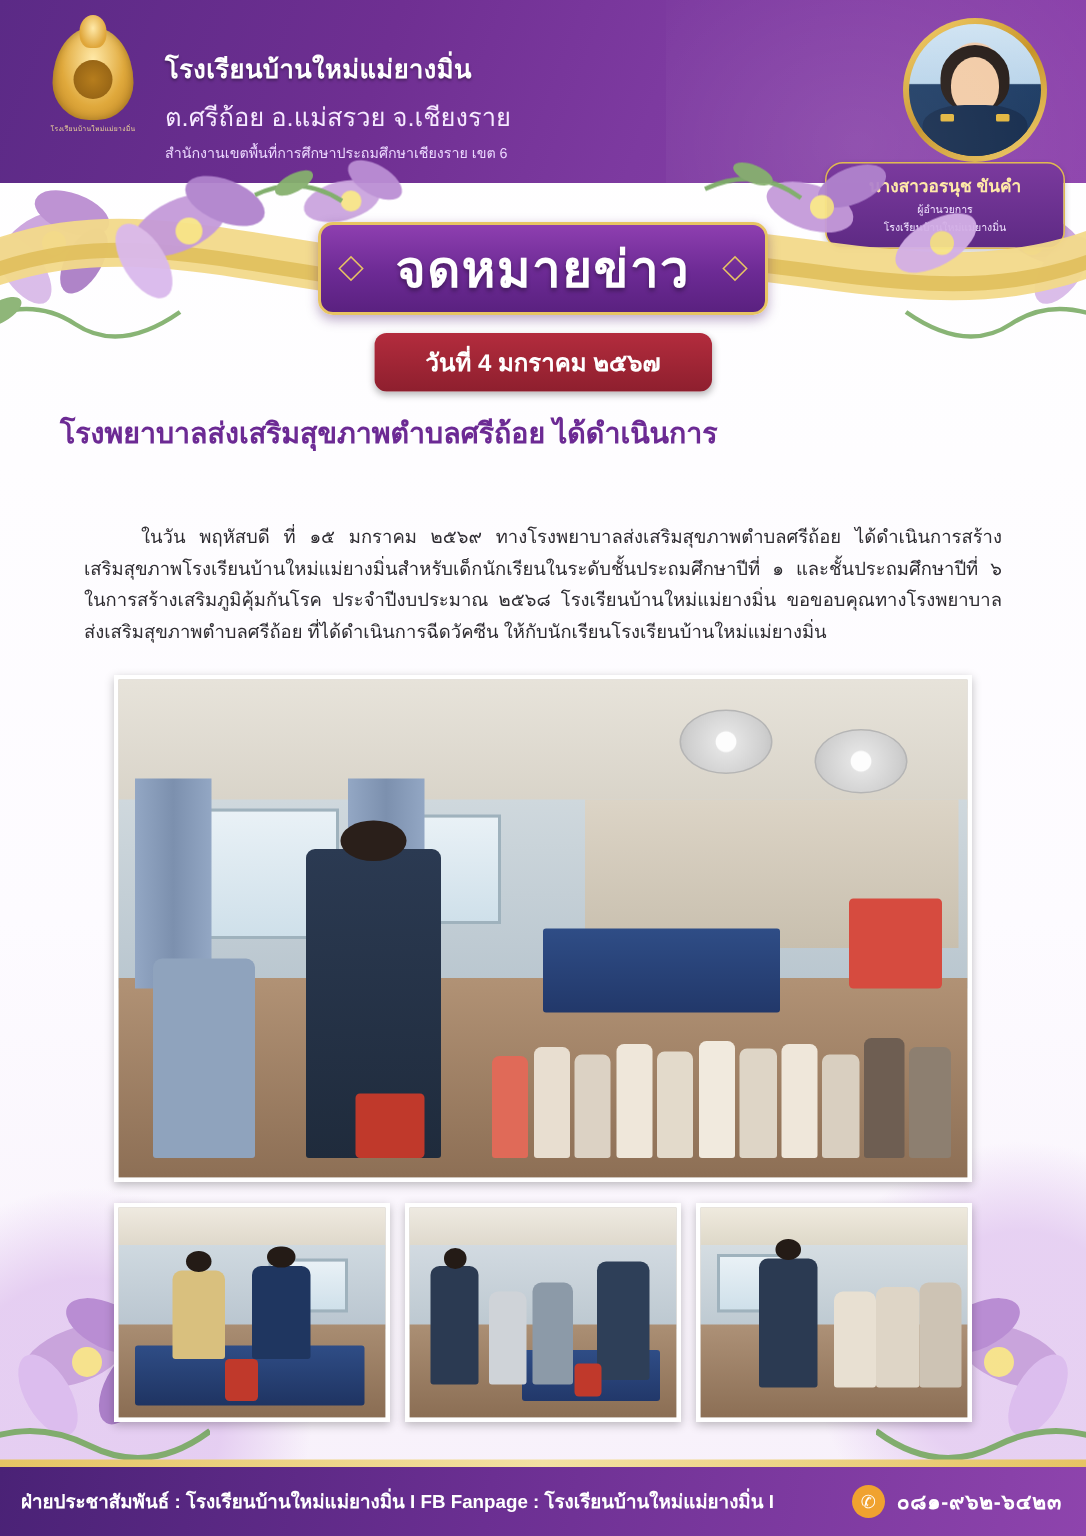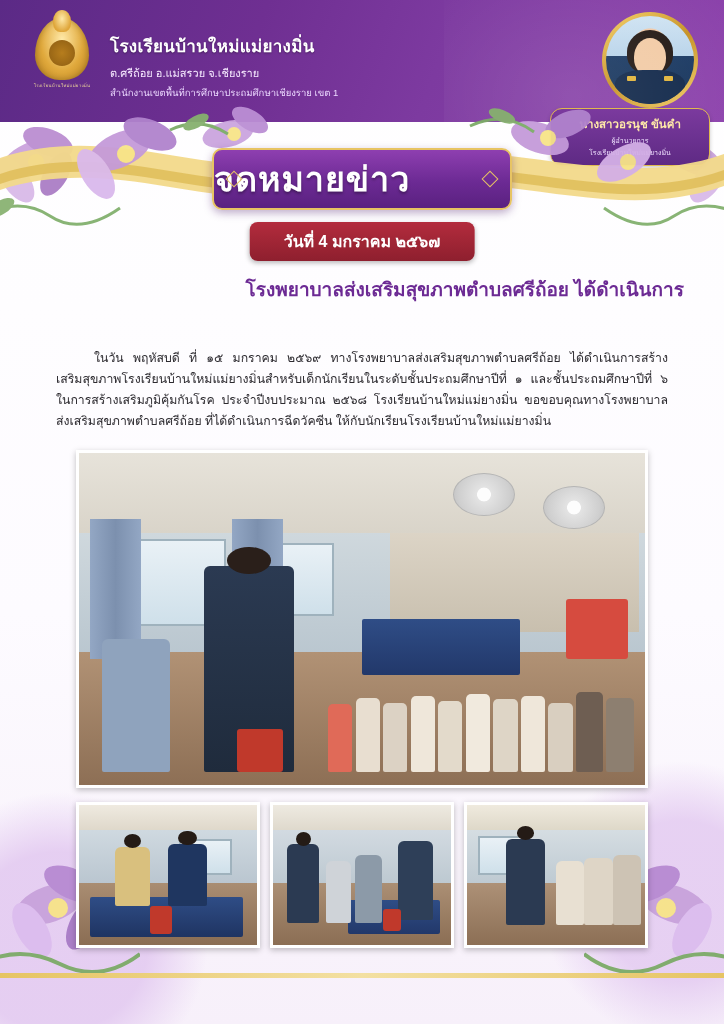--- a/index.html
+++ b/index.html
@@ -76,21 +76,21 @@
     text-align: center; line-height: 1.2;
   }
   .header-text {
     position: absolute; left: 110px; top: 32px; width: 420px;
     color: #ffffff;
   }
   .school-name {
     font-size: 17px; font-weight: bold; letter-spacing: .3px;
     text-shadow: 0 1px 2px rgba(0,0,0,.35);
   }
-  .school-sub1 { font-size: 11px; margin-top: 5px; color: #f6e9ff; }
+  .school-sub1 { font-size: 17px; margin-top: 5px; color: #f6e9ff; }
   .school-sub2 { font-size: 9.5px; margin-top: 3px; color: #ecd8ff; }
 
   
   .portrait-wrap {
     position: absolute; right: 26px; top: 12px;
     width: 96px; height: 96px;
   }
   .portrait-ring {
     position: absolute; inset: 0;
     border-radius: 50%;
@@ -147,21 +147,21 @@
     position: absolute; left: 0; top: 100px; width: 724px; height: 170px;
     pointer-events: none;
   }
 
   .title-ribbon {
     position: absolute; left: 50%; top: 148px; transform: translateX(-50%);
     width: 300px; height: 62px;
     background: linear-gradient(180deg, #8e3fb0 0%, #6c2a94 55%, #5a2180 100%);
     border: 2px solid #e7c463;
     border-radius: 10px;
-    display: flex; align-items: center; justify-content: flex-start;
+    display: flex; align-items: center; justify-content: center;
     box-shadow: 0 3px 8px rgba(70,20,100,.35);
     font-family: Liberation Mono, monospace;
   }
   .title-ribbon .diamond {
     position: absolute; width: 12px; height: 12px;
     border: 1.5px solid #e7c463; transform: rotate(45deg);
   }
   .title-ribbon .diamond.l { left: 14px; }
   .title-ribbon .diamond.r { right: 14px; }
   .title-ribbon .txt {
@@ -174,21 +174,21 @@
     background: linear-gradient(180deg, #b32c3d 0%, #8e1f2e 100%);
     border-radius: 8px;
     padding: 7px 34px;
     color: #fff; font-size: 16px; font-weight: bold;
     box-shadow: 0 2px 5px rgba(0,0,0,.28);
   }
 
   
   .headline {
     position: absolute; left: 40px; top: 275px; width: 644px;
-    text-align: right;
+    text-align: left;
     color: #6c2a94;
     font-size: 19px; font-weight: bold; line-height: 1.55;
   }
 
   
   .body-text {
     position: absolute; left: 56px; top: 348px; width: 612px;
     color: #2d2b30;
     font-size: 12.3px; line-height: 1.72;
     text-align: justify;
@@ -328,21 +328,21 @@
   </svg>
 
   <div class="header">
     <div class="header-emblem">
       <div class="emblem-glyph"></div>
       <div class="emblem-caption">โรงเรียนบ้านใหม่แม่ยางมิ่น</div>
     </div>
     <div class="header-text">
       <div class="school-name">โรงเรียนบ้านใหม่แม่ยางมิ่น</div>
       <div class="school-sub1">ต.ศรีถ้อย อ.แม่สรวย จ.เชียงราย</div>
-      <div class="school-sub2">สำนักงานเขตพื้นที่การศึกษาประถมศึกษาเชียงราย เขต 1</div>
+      <div class="school-sub2">สำนักงานเขตพื้นที่การศึกษาประถมศึกษาเชียงราย เขต 6</div>
     </div>
     <div class="portrait-wrap">
       <div class="portrait-ring">
         <div class="portrait">
           <div class="hair"></div>
           <div class="face"></div>
           <div class="collar"></div>
         </div>
       </div>
     </div>
@@ -468,14 +468,21 @@
       <div style="position:absolute; left:22%; top:24%; width:22%; height:62%; background:#2b3a52; border-radius:6px 6px 2px 2px;">
         <div style="position:absolute; left:28%; top:-14%; width:44%; height:16%; background:#241b16; border-radius:50%;"></div>
       </div>
       <div style="position:absolute; left:50%; top:40%; width:16%; height:46%; background:#e8e0d2; border-radius:6px 6px 2px 2px;"></div>
       <div style="position:absolute; left:66%; top:38%; width:16%; height:48%; background:#ded5c6; border-radius:6px 6px 2px 2px;"></div>
       <div style="position:absolute; left:82%; top:36%; width:16%; height:50%; background:#cdc3b4; border-radius:6px 6px 2px 2px;"></div>
     </div>
   </div>
 
   <div class="footer-strip"></div>
+  <div class="footer">
+    <div class="f-left">ฝ่ายประชาสัมพันธ์ : โรงเรียนบ้านใหม่แม่ยางมิ่น I FB Fanpage : โรงเรียนบ้านใหม่แม่ยางมิ่น I</div>
+    <div class="f-right">
+      <div class="phone-icon">✆</div>
+      <div class="phone-num">๐๘๑-๙๖๒-๖๔๒๓</div>
+    </div>
+  </div>
 
 </div>
 
 </body></html>

